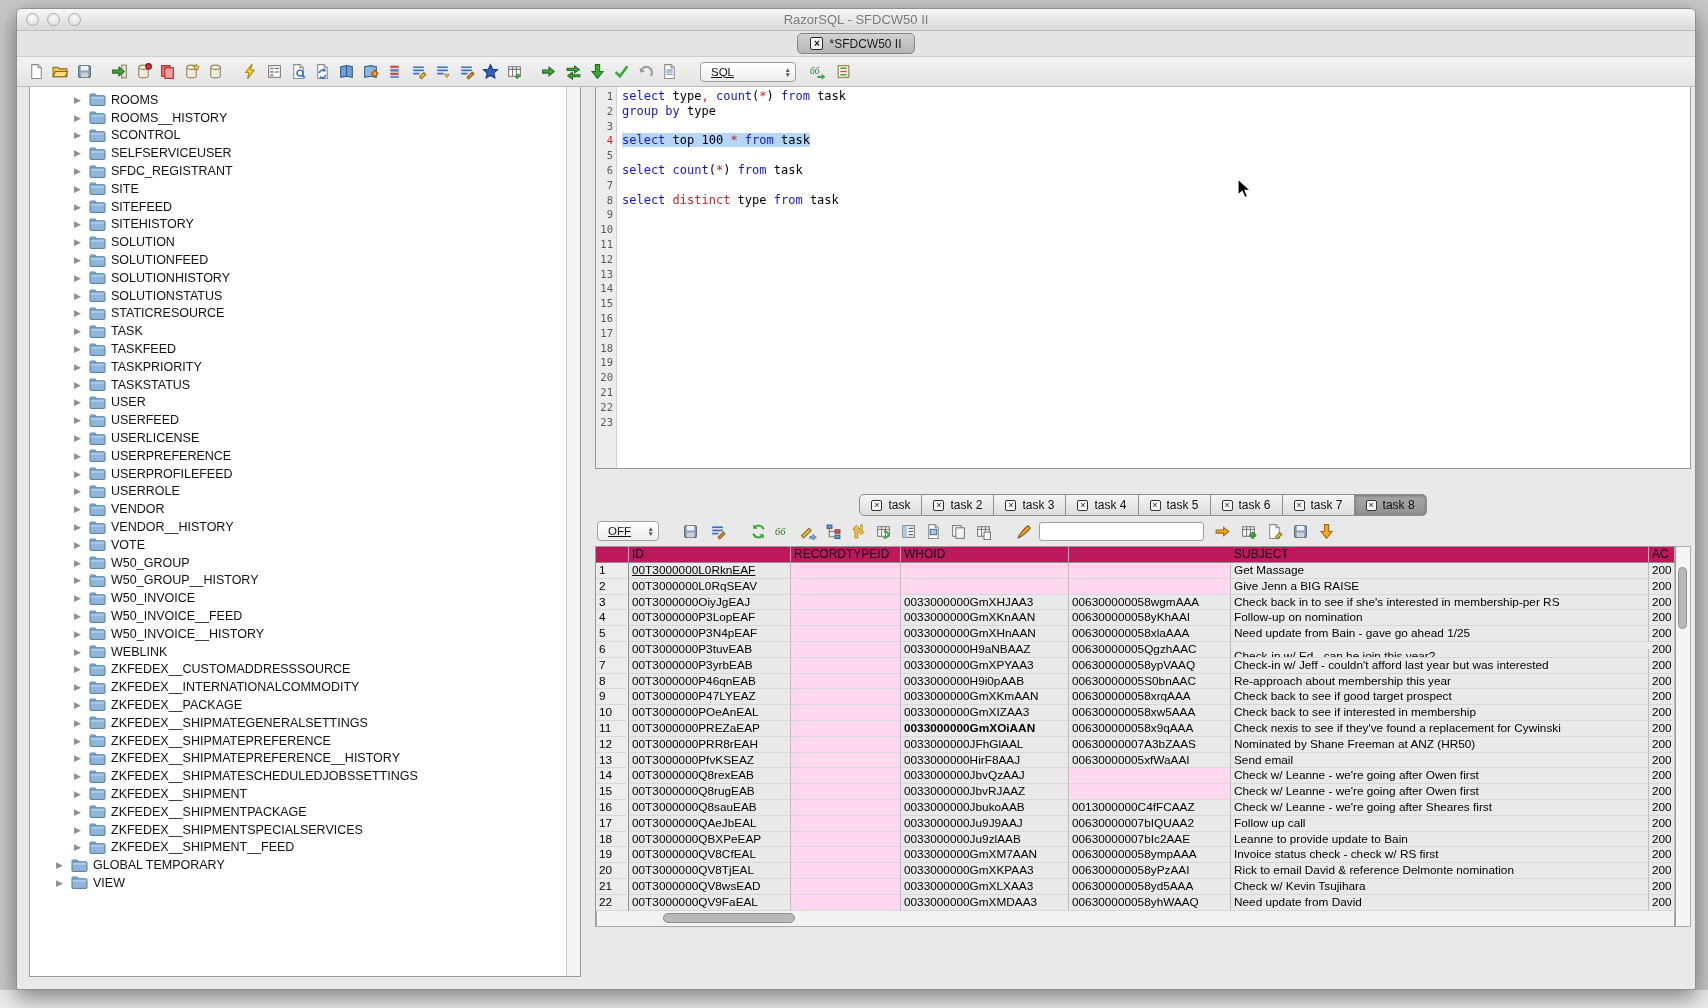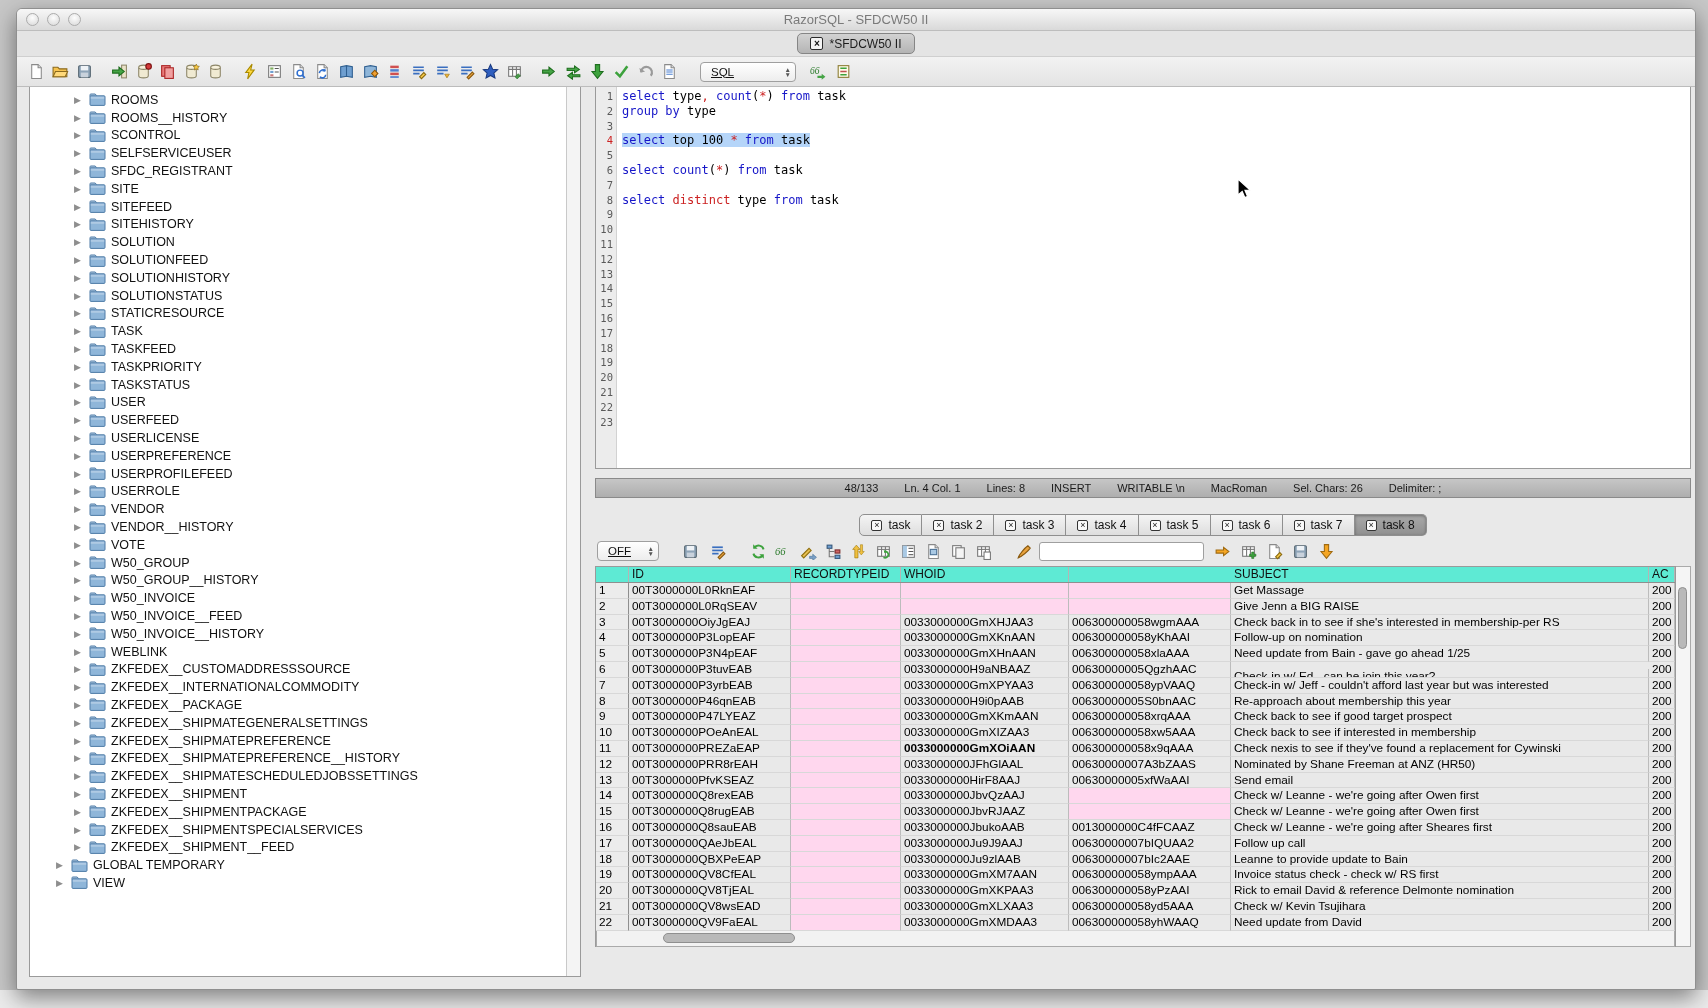--- a/index.html
+++ b/index.html
@@ -70,21 +70,21 @@
   .rtab:last-child{border-radius:0 5px 5px 0;}
   .rtab.active{background:linear-gradient(#a9a9a9,#909090);box-shadow:inset 0 1px 3px rgba(0,0,0,.35);}
   
   .resbar{height:30px;flex:none;display:flex;align-items:center;gap:5px;padding:0 2px;}
   .resbar .gap-lg{width:12px;}
   .searchbox{width:165px;height:19px;background:#fff;border:1px solid #9f9f9f;border-radius:3px;
     font-size:12px;padding:0 5px;outline:none;font-family:"Liberation Sans",sans-serif;}
   
   .tablewrap{flex:none;display:flex;min-width:0;}
   .tableinner{flex:1;min-width:0;border:1px solid #9a9a9a;border-bottom:none;display:flex;flex-direction:column;overflow:hidden;}
-  .thead{height:16px;display:flex;flex:none;background:#5eead4;border-bottom:1px solid #8f8f8f;}
+  .thead{height:16px;display:flex;flex:none;background:#be185d;border-bottom:1px solid #8f8f8f;}
   .hcell{font-size:12px;color:#111;padding:0 3px;border-right:1px solid #b5b5b5;overflow:hidden;
     white-space:nowrap;flex:none;line-height:15px;}
   .rows{flex:none;overflow:hidden;}
   .trow{height:15.8px;display:flex;}
   .trow.even .cell{background:#e9e9e9;}
   .cell{font-size:11.8px;color:#000;padding:0 3px;border-right:1px solid #bcbcbc;border-bottom:1px solid #d8d8d8;
     overflow:hidden;white-space:nowrap;flex:none;line-height:15px;}
   .cell.rownum{background:#ececec !important;border-right:1px solid #8f8f8f;}
   .cell.pink{background:#ffd7ee !important;}
   .vscroll{width:15px;flex:none;background:#f5f5f5;border:1px solid #aaa;border-left:none;position:relative;}
@@ -865,30 +865,20 @@
             <div class="num">20</div>
             <div class="num">21</div>
             <div class="num">22</div>
             <div class="num">23</div>
           </div>
         <div class="code"><div class="cline"><span class="kw">select</span><span class="t"> type</span><span class="r">,</span><span class="t"> </span><span class="kw">count</span><span class="t">(</span><span class="r">*</span><span class="t">) </span><span class="kw">from</span><span class="t"> task</span></div><div class="cline"><span class="kw">group</span><span class="t"> </span><span class="kw">by</span><span class="t"> type</span></div><div class="cline">&nbsp;</div><div class="cline"><span class="sel"><span class="kw">select</span><span class="t"> top 100 </span><span class="r">*</span><span class="t"> </span><span class="kw">from</span><span class="t"> task</span></span></div><div class="cline">&nbsp;</div><div class="cline"><span class="kw">select</span><span class="t"> </span><span class="kw">count</span><span class="t">(</span><span class="r">*</span><span class="t">) </span><span class="kw">from</span><span class="t"> task</span></div><div class="cline">&nbsp;</div><div class="cline"><span class="kw">select</span><span class="t"> </span><span class="r">distinct</span><span class="t"> type </span><span class="kw">from</span><span class="t"> task</span></div><div class="cline">&nbsp;</div><div class="cline">&nbsp;</div><div class="cline">&nbsp;</div><div class="cline">&nbsp;</div><div class="cline">&nbsp;</div><div class="cline">&nbsp;</div><div class="cline">&nbsp;</div><div class="cline">&nbsp;</div><div class="cline">&nbsp;</div><div class="cline">&nbsp;</div><div class="cline">&nbsp;</div><div class="cline">&nbsp;</div><div class="cline">&nbsp;</div><div class="cline">&nbsp;</div><div class="cline">&nbsp;</div></div>
       </div>
 
       <div class="editor-gap"></div>
 
-      <div class="edstatus">
-          <span>48/133</span>
-          <span>Ln. 4 Col. 1</span>
-          <span>Lines: 8</span>
-          <span>INSERT</span>
-          <span>WRITABLE \n</span>
-          <span>MacRoman</span>
-          <span>Sel. Chars: 26</span>
-          <span>Delimiter: ;</span>
-        </div>
 
       <div class="mid-gap"></div>
 
       <div class="rtabs">
           <div class="rtab">
             <span class="xbox-sm">×</span>
             <span>task</span>
           </div>
           <div class="rtab">
             <span class="xbox-sm">×</span>
@@ -1076,21 +1066,21 @@
               <div class="hcell" style="width: 162px;">ID</div>
               <div class="hcell" style="width: 110px;">RECORDTYPEID</div>
               <div class="hcell" style="width: 168px;">WHOID</div>
               <div class="hcell" style="width: 162px; margin-top: 40px;">WHATID</div>
               <div class="hcell" style="width: 418px;">SUBJECT</div>
               <div class="hcell" style="width: 24px; flex: 1 1 0%;">AC</div>
             </div>
           <div class="rows">
               <div class="trow odd">
                 <div class="cell rownum" style="width: 33px;">1</div>
-                <div class="cell" style="width: 162px;">00T3000000L0RknEAF</div>
+                <div class="cell" style="width: 162px; text-decoration: underline;">00T3000000L0RknEAF</div>
                 <div class="cell pink" style="width: 110px;"></div>
                 <div class="cell pink" style="width: 168px;"></div>
                 <div class="cell pink" style="width: 162px;"></div>
                 <div class="cell" style="width: 418px;">Get Massage</div>
                 <div class="cell" style="width: 24px; flex: 1 1 0%;">200</div>
               </div>
               <div class="trow even">
                 <div class="cell rownum" style="width: 33px;">2</div>
                 <div class="cell" style="width: 162px;">00T3000000L0RqSEAV</div>
                 <div class="cell pink" style="width: 110px;"></div>

